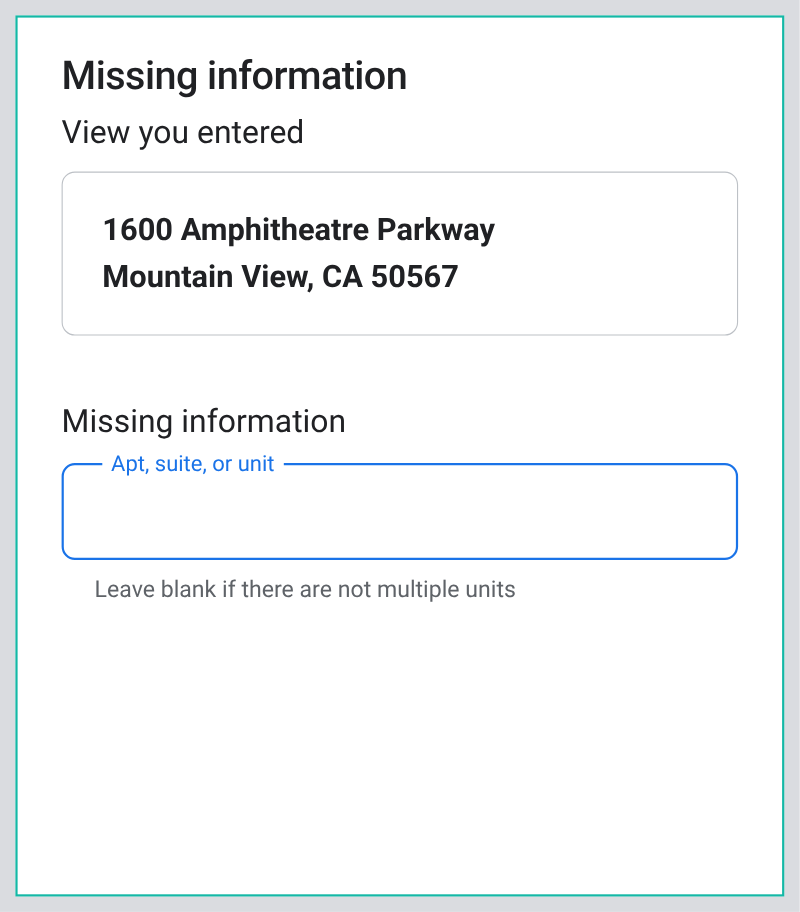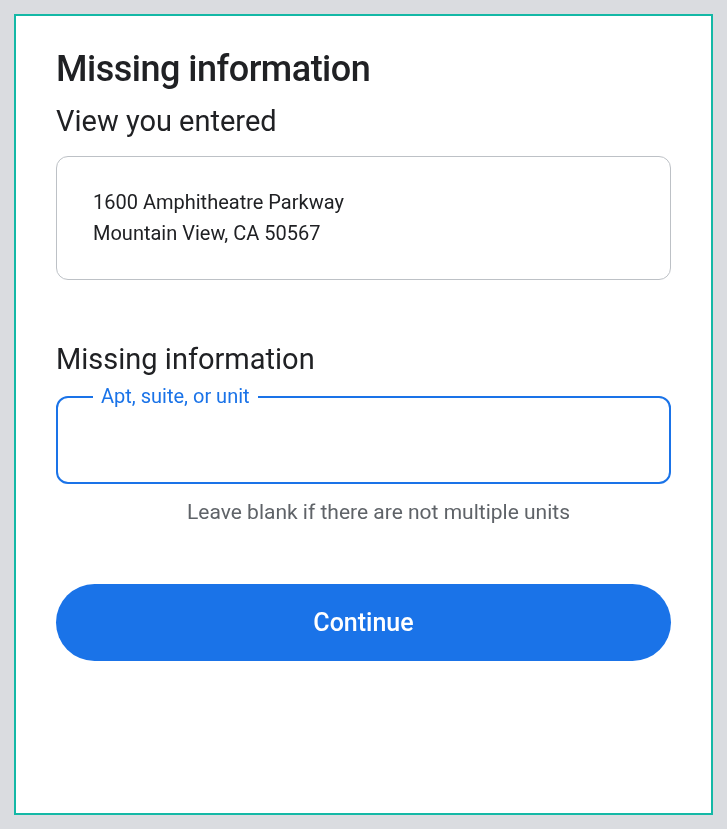--- a/index.html
+++ b/index.html
@@ -40,24 +40,24 @@
       color: #202124;
       margin-bottom: 18px;
     }
     .entered-box {
       border: 1px solid #bdc1c6;
       border-radius: 12px;
       padding: 30px 36px;
       margin-bottom: 62px;
     }
     .entered-line {
-      font-size: 20px;
+      font-size: 28px;
       color: #202124;
       line-height: 1.55;
-      font-weight: 400;
+      font-weight: 700;
     }
     .input-wrapper {
       position: relative;
       margin-top: 20px;
     }
     .input-label {
       position: absolute;
       top: -12px;
       left: 37px;
       background: #fff;
@@ -76,21 +76,20 @@
       outline: none;
       font-family: inherit;
       caret-color: #1a73e8;
     }
     .helper-text {
       font-size: 21px;
       color: #5f6368;
       margin-top: 16px;
       margin-left: 30px;
       font-weight: 400;
-      text-align: center;
     }
     .button-row {
       display: flex;
       gap: 24px;
       margin-top: 60px;
     }
     .btn {
       flex: 1;
       padding: 24px 0;
       font-size: 25px;
@@ -124,15 +123,14 @@
   </div>
 
   <h2 class="section-heading">Missing information</h2>
   <div class="input-wrapper">
     <span class="input-label">Apt, suite, or unit</span>
     <input type="text" class="input-field" autofocus="" value="" style="">
   </div>
   <p class="helper-text">Leave blank if there are not multiple units</p>
 
   <div class="button-row">
-    <button class="btn btn-primary">Continue</button>
   </div>
 </div>
 
 </body></html>

